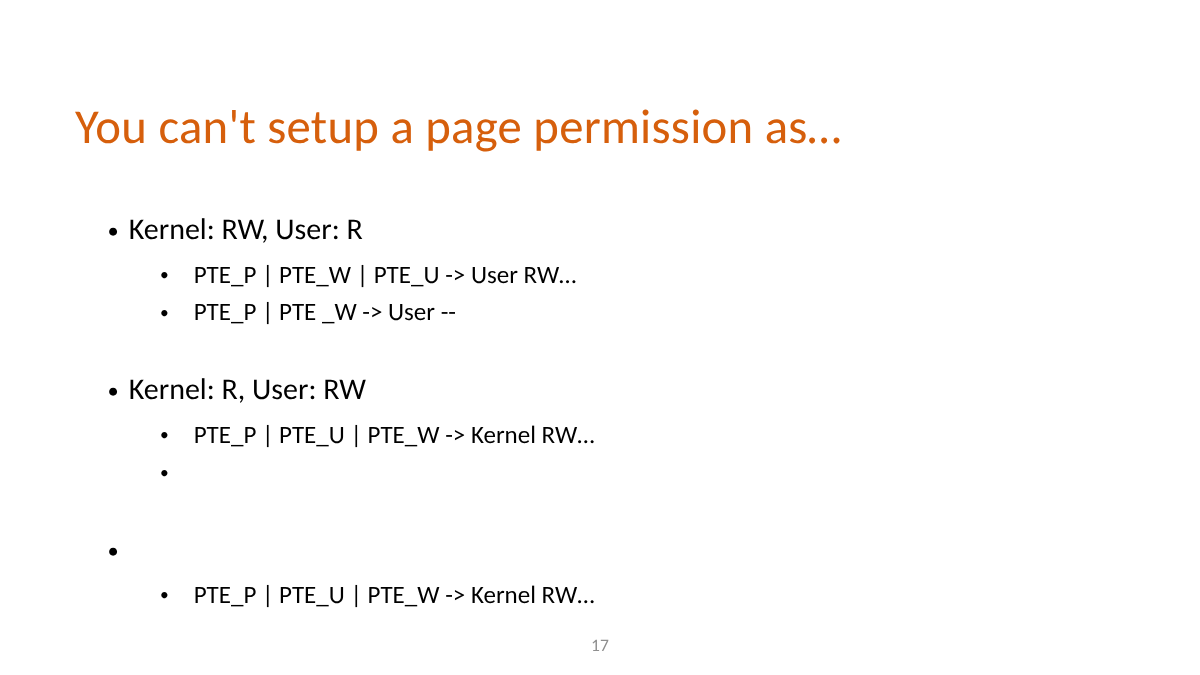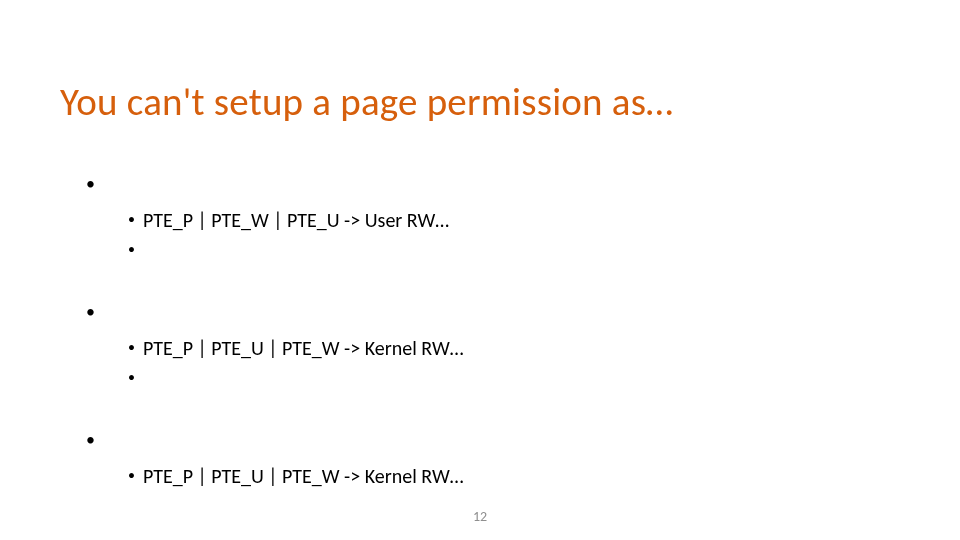--- a/index.html
+++ b/index.html
@@ -4,58 +4,61 @@
   <style>
     * { margin: 0; padding: 0; box-sizing: border-box; }
     html, body { width: 960px; height: 540px; background: #fff; font-family: Calibri, "Segoe UI", Arial, sans-serif; color: #000; }
     .slide { width: 960px; height: 540px; position: relative; padding: 78px 60px 0 60px; }
     .title { color: #d65f0c; font-size: 39px; font-weight: 400; letter-spacing: 0.2px; margin-bottom: 44px; }
     .bullet-l1 { display: flex; align-items: flex-start; margin-bottom: 8px; }
     .bullet-l1 .dot { font-size: 18px; line-height: 30px; margin: 0 8px 0 26px; }
     .bullet-l1 .txt { font-size: 24px; line-height: 30px; }
     .bullet-l2 { display: flex; align-items: flex-start; margin-bottom: 4px; }
     .bullet-l2 .dot { font-size: 14px; line-height: 26px; margin: 0 8px 0 68px; }
-    .bullet-l2 .txt { font-size: 20px; line-height: 26px; }
+    .bullet-l2 .txt { font-size: 20px; line-height: 26px; margin-left: 12px; }
     .gap { height: 30px; }
     .pagenum { position: absolute; bottom: 15px; left: 0; right: 0; text-align: center; color: #8f8f8f; font-size: 14px; }
   </style>
 </head>
 <body>
 
 <div class="slide">
   <h1 class="title">You can't setup a page permission as…</h1>
 
   <div class="bullet-l1">
     <span class="dot">•</span>
+    <span class="txt">Kernel: RW, User: R</span>
   </div>
   <div class="bullet-l2">
     <span class="dot">•</span>
     <span class="txt">PTE_P | PTE_W | PTE_U -&gt; User RW…</span>
   </div>
   <div class="bullet-l2">
     <span class="dot">•</span>
+    <span class="txt">PTE_P | PTE _W  -&gt; User --</span>
   </div>
 
   <div class="gap"></div>
 
   <div class="bullet-l1">
     <span class="dot">•</span>
+    <span class="txt">Kernel: R, User: RW</span>
   </div>
   <div class="bullet-l2">
     <span class="dot">•</span>
     <span class="txt">PTE_P | PTE_U | PTE_W -&gt; Kernel RW…</span>
   </div>
   <div class="bullet-l2">
     <span class="dot">•</span>
   </div>
 
   <div class="gap"></div>
 
   <div class="bullet-l1">
     <span class="dot">•</span>
   </div>
   <div class="bullet-l2">
     <span class="dot">•</span>
     <span class="txt">PTE_P | PTE_U | PTE_W -&gt; Kernel RW…</span>
   </div>
 
-  <div class="pagenum">12</div>
+  <div class="pagenum">17</div>
 </div>
 
 </body></html>

